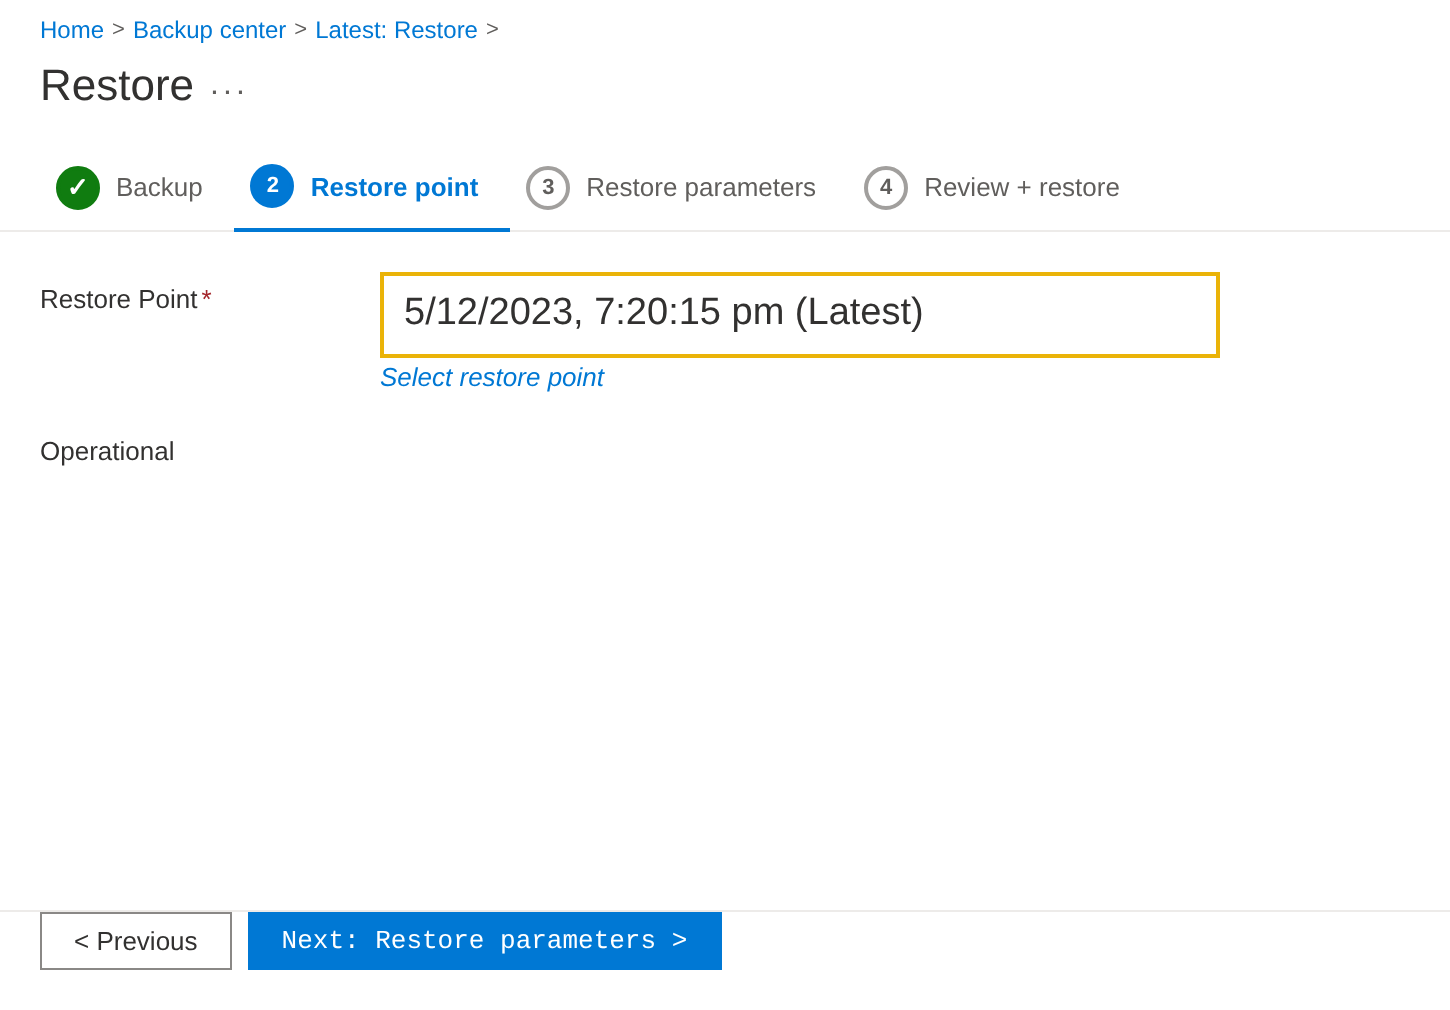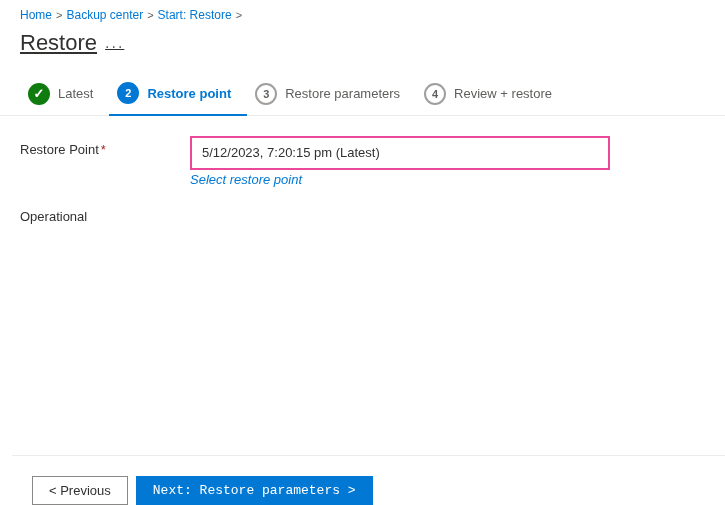--- a/index.html
+++ b/index.html
@@ -39,21 +39,20 @@
       text-decoration: none;
       cursor: pointer;
     }
 
     
     .page-title-row {
       display: flex;
       align-items: center;
       padding: 4px 20px 16px 20px;
       gap: 8px;
-      text-decoration: underline;
     }
     .page-title {
       font-size: 22px;
       font-weight: 300;
       color: #323130;
     }
     .page-title-ellipsis {
       font-size: 16px;
       color: #605e5c;
       cursor: pointer;
@@ -133,23 +132,23 @@
       color: #323130;
     }
     .required-star {
       color: #a4262c;
       margin-left: 2px;
     }
     .form-field {
       flex: 1;
     }
     .restore-point-box {
-      border: 2px solid #ec4899;
+      border: 2px solid #eab308;
       padding: 6px 10px;
-      font-size: 13px;
+      font-size: 19px;
       color: #323130;
       min-width: 340px;
       max-width: 420px;
       background: #fff;
       line-height: 1.4;
     }
     .select-restore-link {
       color: #0078d4;
       text-decoration: none;
       font-size: 13px;
@@ -166,25 +165,24 @@
 
     
     .bottom-bar {
       position: absolute;
       bottom: 0;
       left: 0;
       right: 0;
       height: 50px;
       border-top: 1px solid #edebe9;
       display: flex;
-      align-items: flex-end;
+      align-items: flex-start;
       padding: 0 20px;
       gap: 8px;
       background: #fff;
-      margin-left: 12px;
     }
     .btn-previous {
       padding: 6px 16px;
       border: 1px solid #8a8886;
       background: #fff;
       color: #323130;
       font-size: 13px;
       cursor: pointer;
       font-family: 'Segoe UI', Arial, sans-serif;
     }
@@ -201,36 +199,36 @@
 </head>
 <body>
 
 <div class="page-container">
 
   <div class="breadcrumb">
     <a>Home</a>
     <span class="sep">&gt;</span>
     <a>Backup center</a>
     <span class="sep">&gt;</span>
-    <a>Start: Restore</a>
+    <a>Latest: Restore</a>
     <span class="sep">&gt;</span>
   </div>
 
   <div class="page-title-row">
     <span class="page-title">Restore</span>
     <span class="page-title-ellipsis">...</span>
   </div>
 
   <div class="wizard-tabs">
 
     <div class="wizard-tab completed">
       <div class="tab-circle">
         <span class="tab-checkmark">✓</span>
       </div>
-      <span>Latest</span>
+      <span>Backup</span>
     </div>
 
     <div class="wizard-tab active">
       <div class="tab-circle">
         <span>2</span>
       </div>
       <span>Restore point</span>
     </div>
 
     <div class="wizard-tab">

